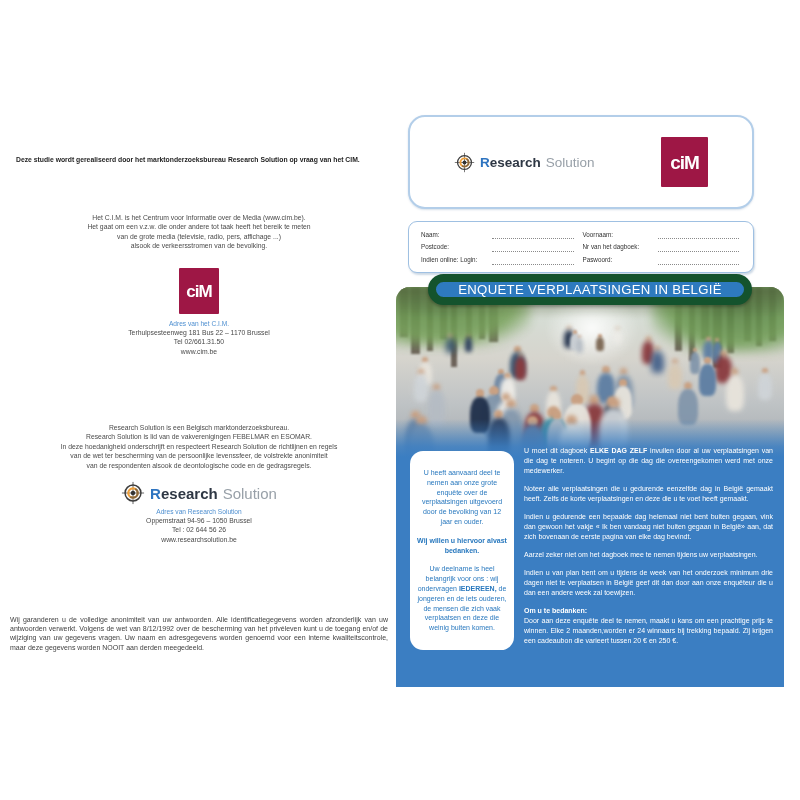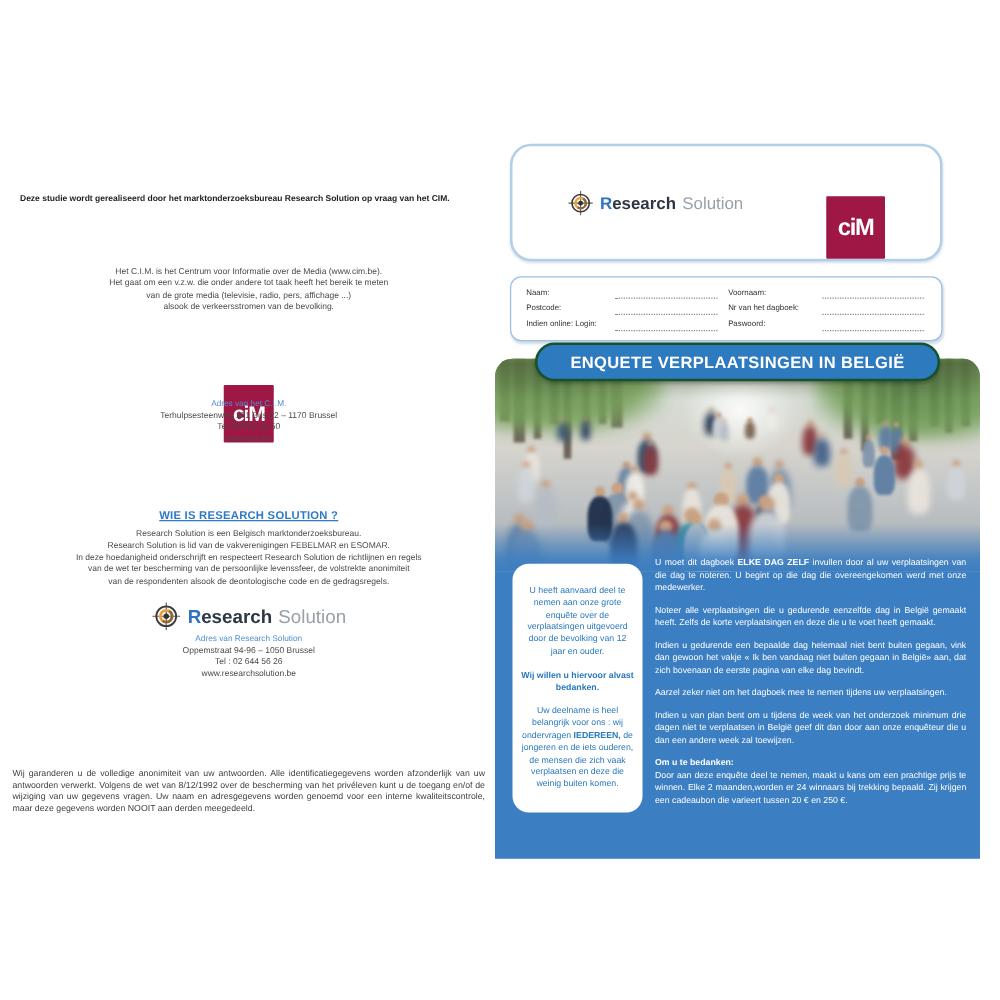--- a/index.html
+++ b/index.html
@@ -9,43 +9,43 @@
     -webkit-font-smoothing:antialiased;
   }
   .abs{position:absolute;}
   
   .page-left{position:absolute;left:8px;top:0;width:382px;height:800px;}
   .intro{position:absolute;top:156px;left:8px;right:2px;font-size:6.8px;font-weight:bold;color:#1e1e1e;line-height:1.3;}
   .h-blue{position:absolute;left:0;right:0;text-align:center;color:#2f7ac6;font-weight:bold;text-decoration:underline;font-size:9px;letter-spacing:.2px;}
   .cent{position:absolute;left:0;right:0;text-align:center;white-space:pre-line;font-size:6.8px;line-height:1.38;color:#4a4a4a;}
   .addr-title{position:absolute;left:0;right:0;text-align:center;color:#4e8fd0;font-size:6.6px;}
   .url{color:#4a4a4a;}
-  .cim-logo{background:#9e1745;color:#fff;display:flex;align-items:center;justify-content:center;font-weight:bold;letter-spacing:-1px;line-height:1;margin-top:40px;}
+  .cim-logo{background:#9e1745;color:#fff;display:flex;align-items:center;justify-content:center;font-weight:bold;letter-spacing:-1px;line-height:1;}
   #cim-logo-left{top:268px;left:50%;transform:translateX(-50%);width:40px;height:46px;font-size:17px;border-radius:1px;}
   .rs-logo{display:flex;align-items:center;justify-content:center;gap:5px;}
   .rs-logo .research{display:inline-block;font-weight:bold;color:#2e3744;}
   .rs-logo .research::first-letter{color:#2e74c0;}
   .rs-logo .solution{display:inline-block;color:#98a0a8;font-weight:400;}
   #rs-logo-left{position:absolute;top:481px;left:0;right:0;font-size:15px;}
   .footer{position:absolute;top:615px;left:2px;right:2px;font-size:7px;line-height:1.32;text-align:justify;color:#3f3f3f;}
   
   .page-right{position:absolute;left:396px;top:0;width:388px;height:800px;}
   .header-box{position:absolute;top:115px;left:12px;width:346px;height:94px;border:2px solid #b3cee9;border-radius:17px;
     display:flex;align-items:center;justify-content:space-between;padding:0 44px 0 44px;box-sizing:border-box;background:#fff;
     box-shadow:0 1px 2px rgba(90,130,170,.25);}
   #rs-logo-head{font-size:13.5px;}
   #cim-logo-head{width:47px;height:50px;font-size:19px;border-radius:1px;}
   .form-box{position:absolute;top:221px;left:12px;width:346px;height:52px;border:1.5px solid #9fc0e2;border-radius:9px;background:#fff;
     box-sizing:border-box;padding:6px 10px 6px 12px;display:grid;grid-template-columns:66px 1fr 70px 1fr;column-gap:5px;
     font-size:6.3px;color:#333;box-shadow:1px 2px 2px rgba(90,130,170,.3);align-items:center;}
   .form-box .lbl{white-space:nowrap;}
   .form-box .dots{border-bottom:1.5px dotted #8a8a8a;height:9px;align-self:center;margin-right:4px;}
   .banner{position:absolute;top:274px;left:50%;transform:translateX(-50%);width:324px;height:31px;background:#2e7abf;
-    border:2px solid #14532d;border-radius:18px;display:flex;align-items:center;justify-content:center;color:#fff;
-    font-weight:bold;font-size:13.2px;letter-spacing:.3px;z-index:5;box-sizing:border-box;box-shadow:0 2px 3px rgba(0,0,0,.25);white-space:nowrap;}
+    border:8px solid #14532d;border-radius:18px;display:flex;align-items:center;justify-content:center;color:#fff;
+    font-weight:normal;font-size:13.2px;letter-spacing:.3px;z-index:5;box-sizing:border-box;box-shadow:0 2px 3px rgba(0,0,0,.25);white-space:nowrap;}
   .photo{position:absolute;top:287px;left:0;width:388px;height:170px;border-radius:14px 14px 0 0;overflow:hidden;z-index:2;
     background:linear-gradient(180deg,#b9c6ae 0%,#d6dcd4 20%,#d6d4cd 42%,#bfc3c5 68%,#a4aaaf 100%);}
   .photo .fade{position:absolute;left:0;right:0;bottom:0;height:38px;z-index:40;
     background:linear-gradient(180deg,rgba(59,126,194,0),rgba(59,126,194,.85) 72%,#3b7ec2 100%);}
   .panel{position:absolute;top:440px;left:0;width:388px;height:247px;background:#3b7ec2;z-index:1;}
   .note-box{position:absolute;top:451px;left:14px;width:104px;height:199px;background:#ffffff;border-radius:13px;z-index:6;
     padding:17px 7px 10px 7px;box-sizing:border-box;color:#2878be;text-align:center;font-size:7px;line-height:1.4;}
   .note-box p{margin:0 0 9px 0;}
   .note-box .bold{font-weight:bold;}
   .info{position:absolute;top:446px;left:128px;width:249px;z-index:6;color:#ffffff;font-size:7px;line-height:1.43;text-align:justify;}
@@ -66,21 +66,20 @@
 
   <div class="cim-logo abs" id="cim-logo-left">
     <span>ciM</span>
   </div>
 
   <div class="addr-title" style="top:320px;">Adres van het C.I.M.</div>
   <div class="cent" style="top:328px;">Terhulpsesteenweg 181 Bus 22 – 1170 Brussel
 Tel  02/661.31.50</div>
   <div class="cent url" style="top:347px;">www.cim.be</div>
 
-  <div class="h-blue" style="top:407px;">WIE IS RESEARCH SOLUTION ?</div>
   <div class="cent" style="top:423px;">Research Solution is een Belgisch marktonderzoeksbureau.
 Research Solution is lid van de vakverenigingen  FEBELMAR en ESOMAR.
 In deze hoedanigheid onderschrijft en respecteert Research Solution de richtlijnen en regels
 van de wet ter bescherming van de persoonlijke levenssfeer, de volstrekte anonimiteit
 van de respondenten alsook de deontologische code en de gedragsregels.</div>
 
   <div class="rs-logo" id="rs-logo-left">
     <svg width="24" height="24" viewBox="0 0 26 26">
       <line x1="1" y1="13" x2="25" y2="13" stroke="#5a5a5a" stroke-width="1"></line>
       <line x1="13" y1="1" x2="13" y2="25" stroke="#5a5a5a" stroke-width="1"></line>

